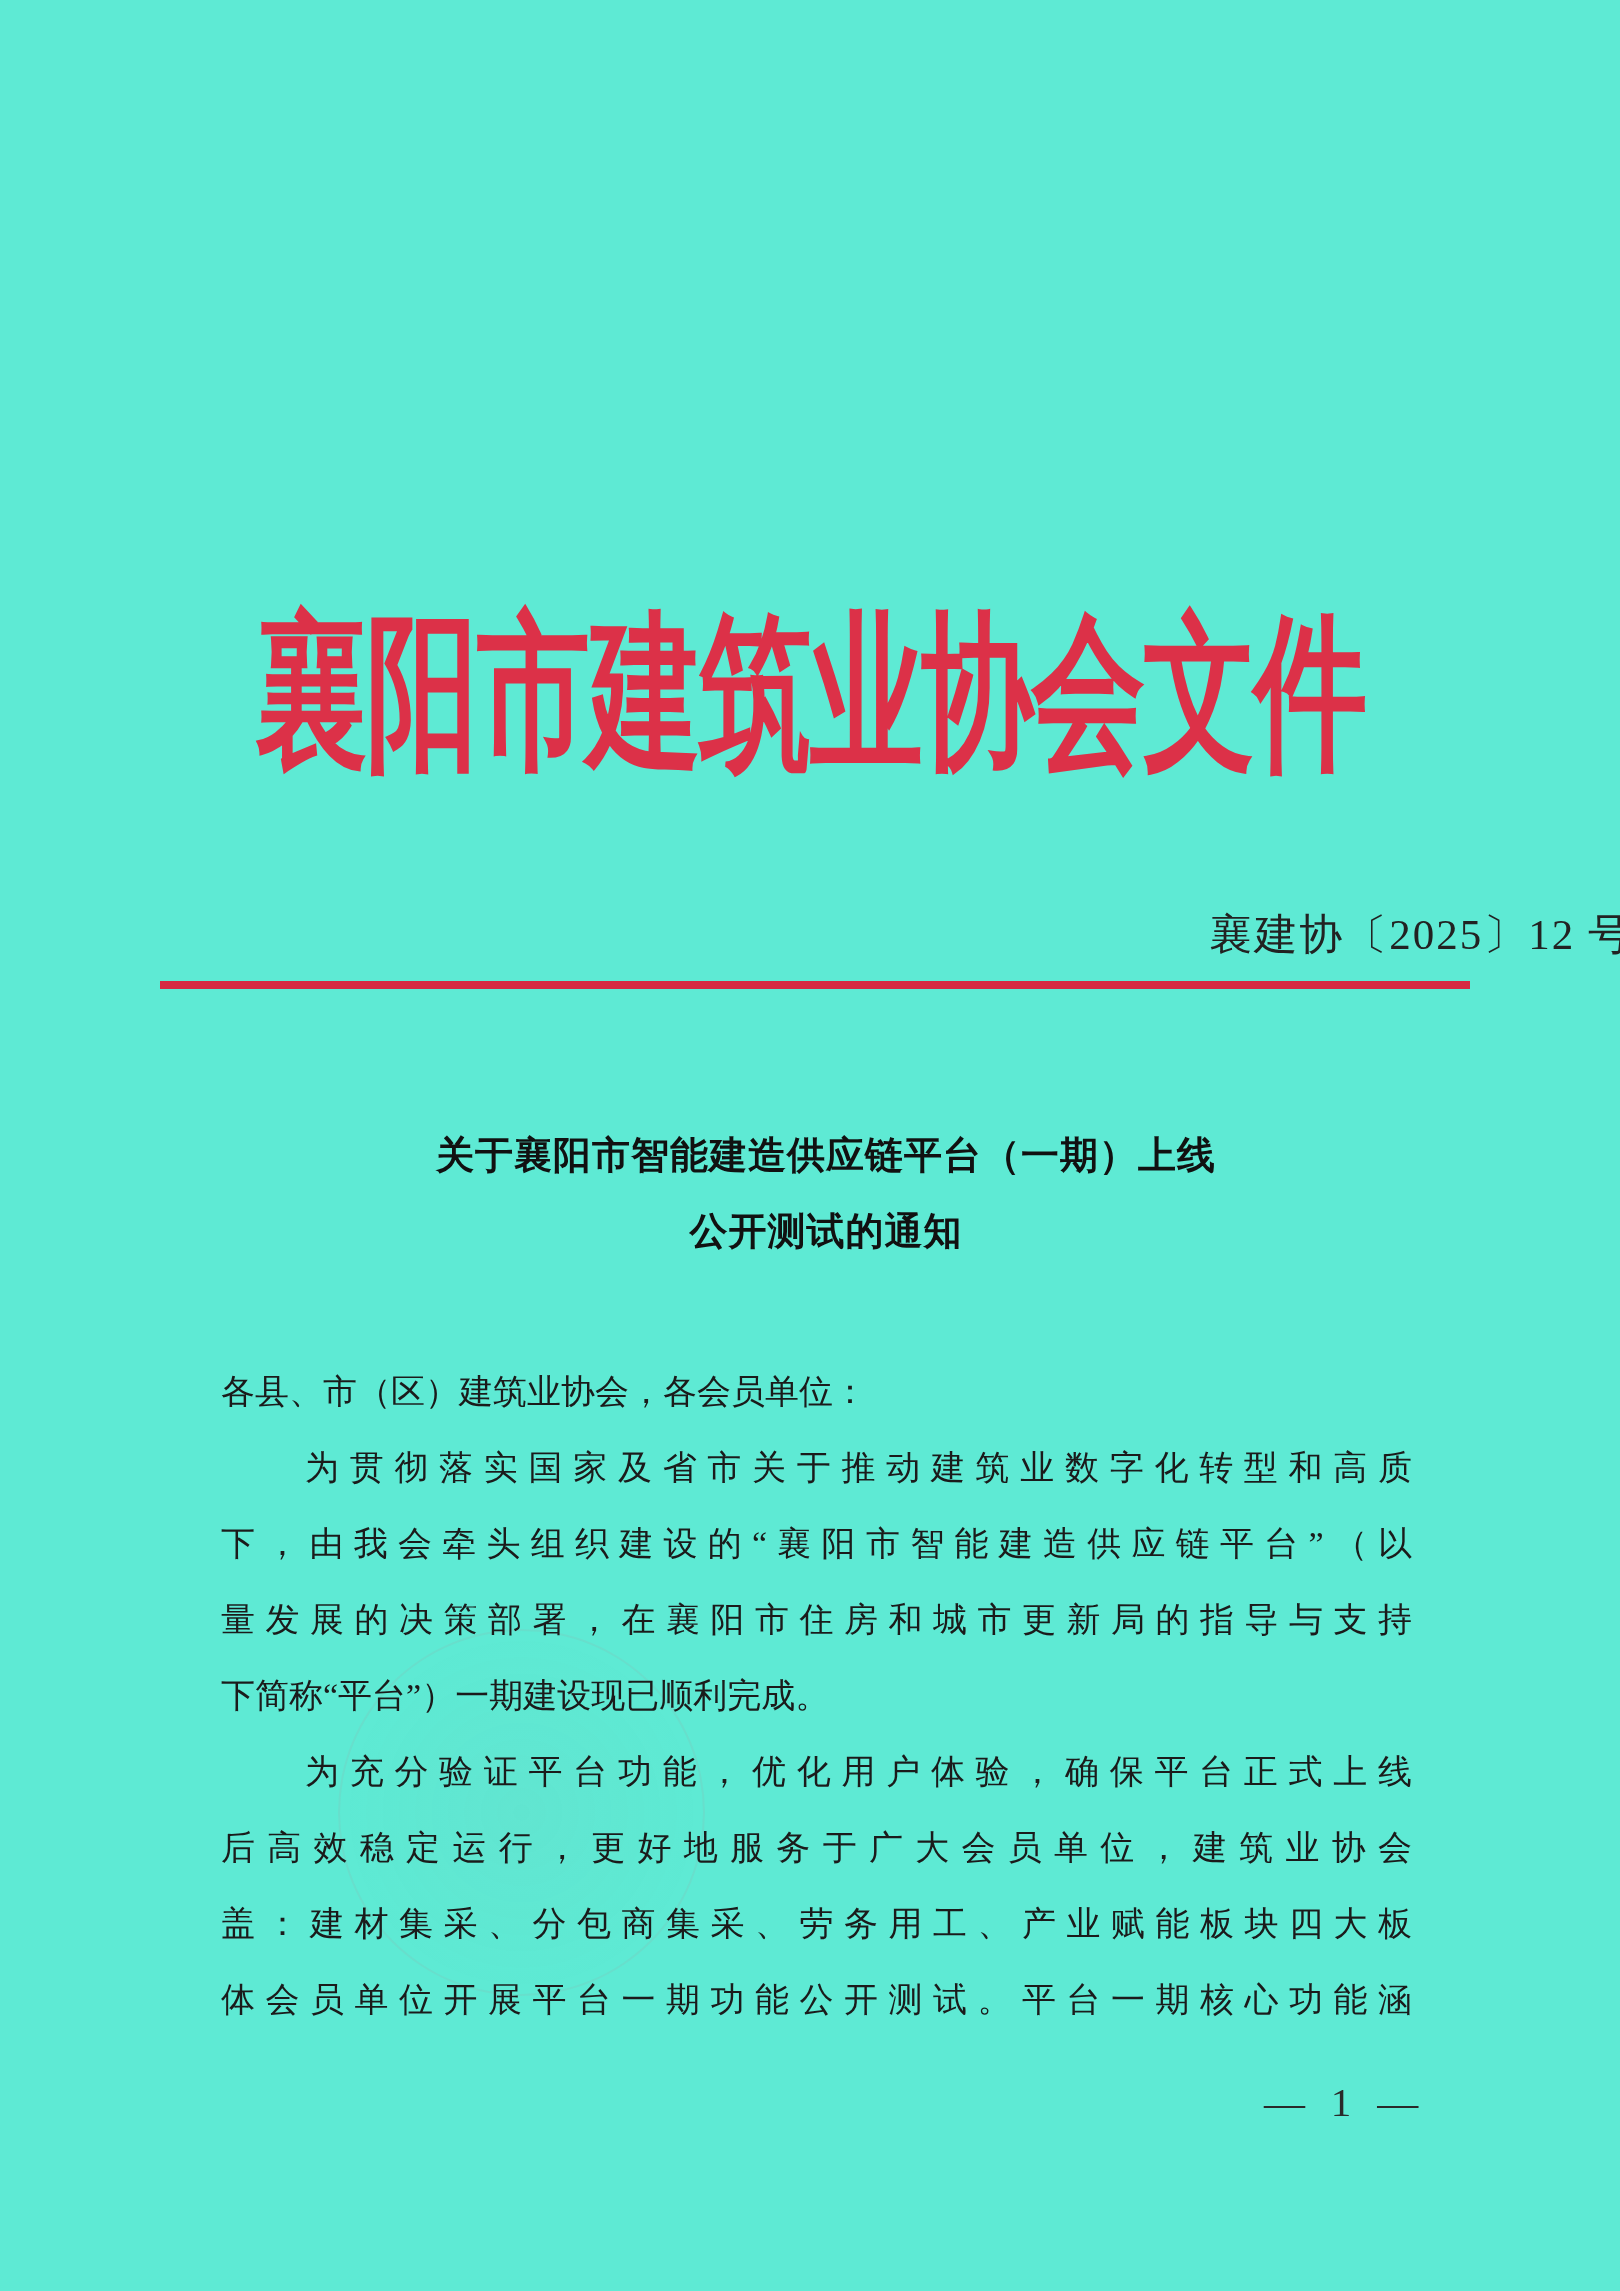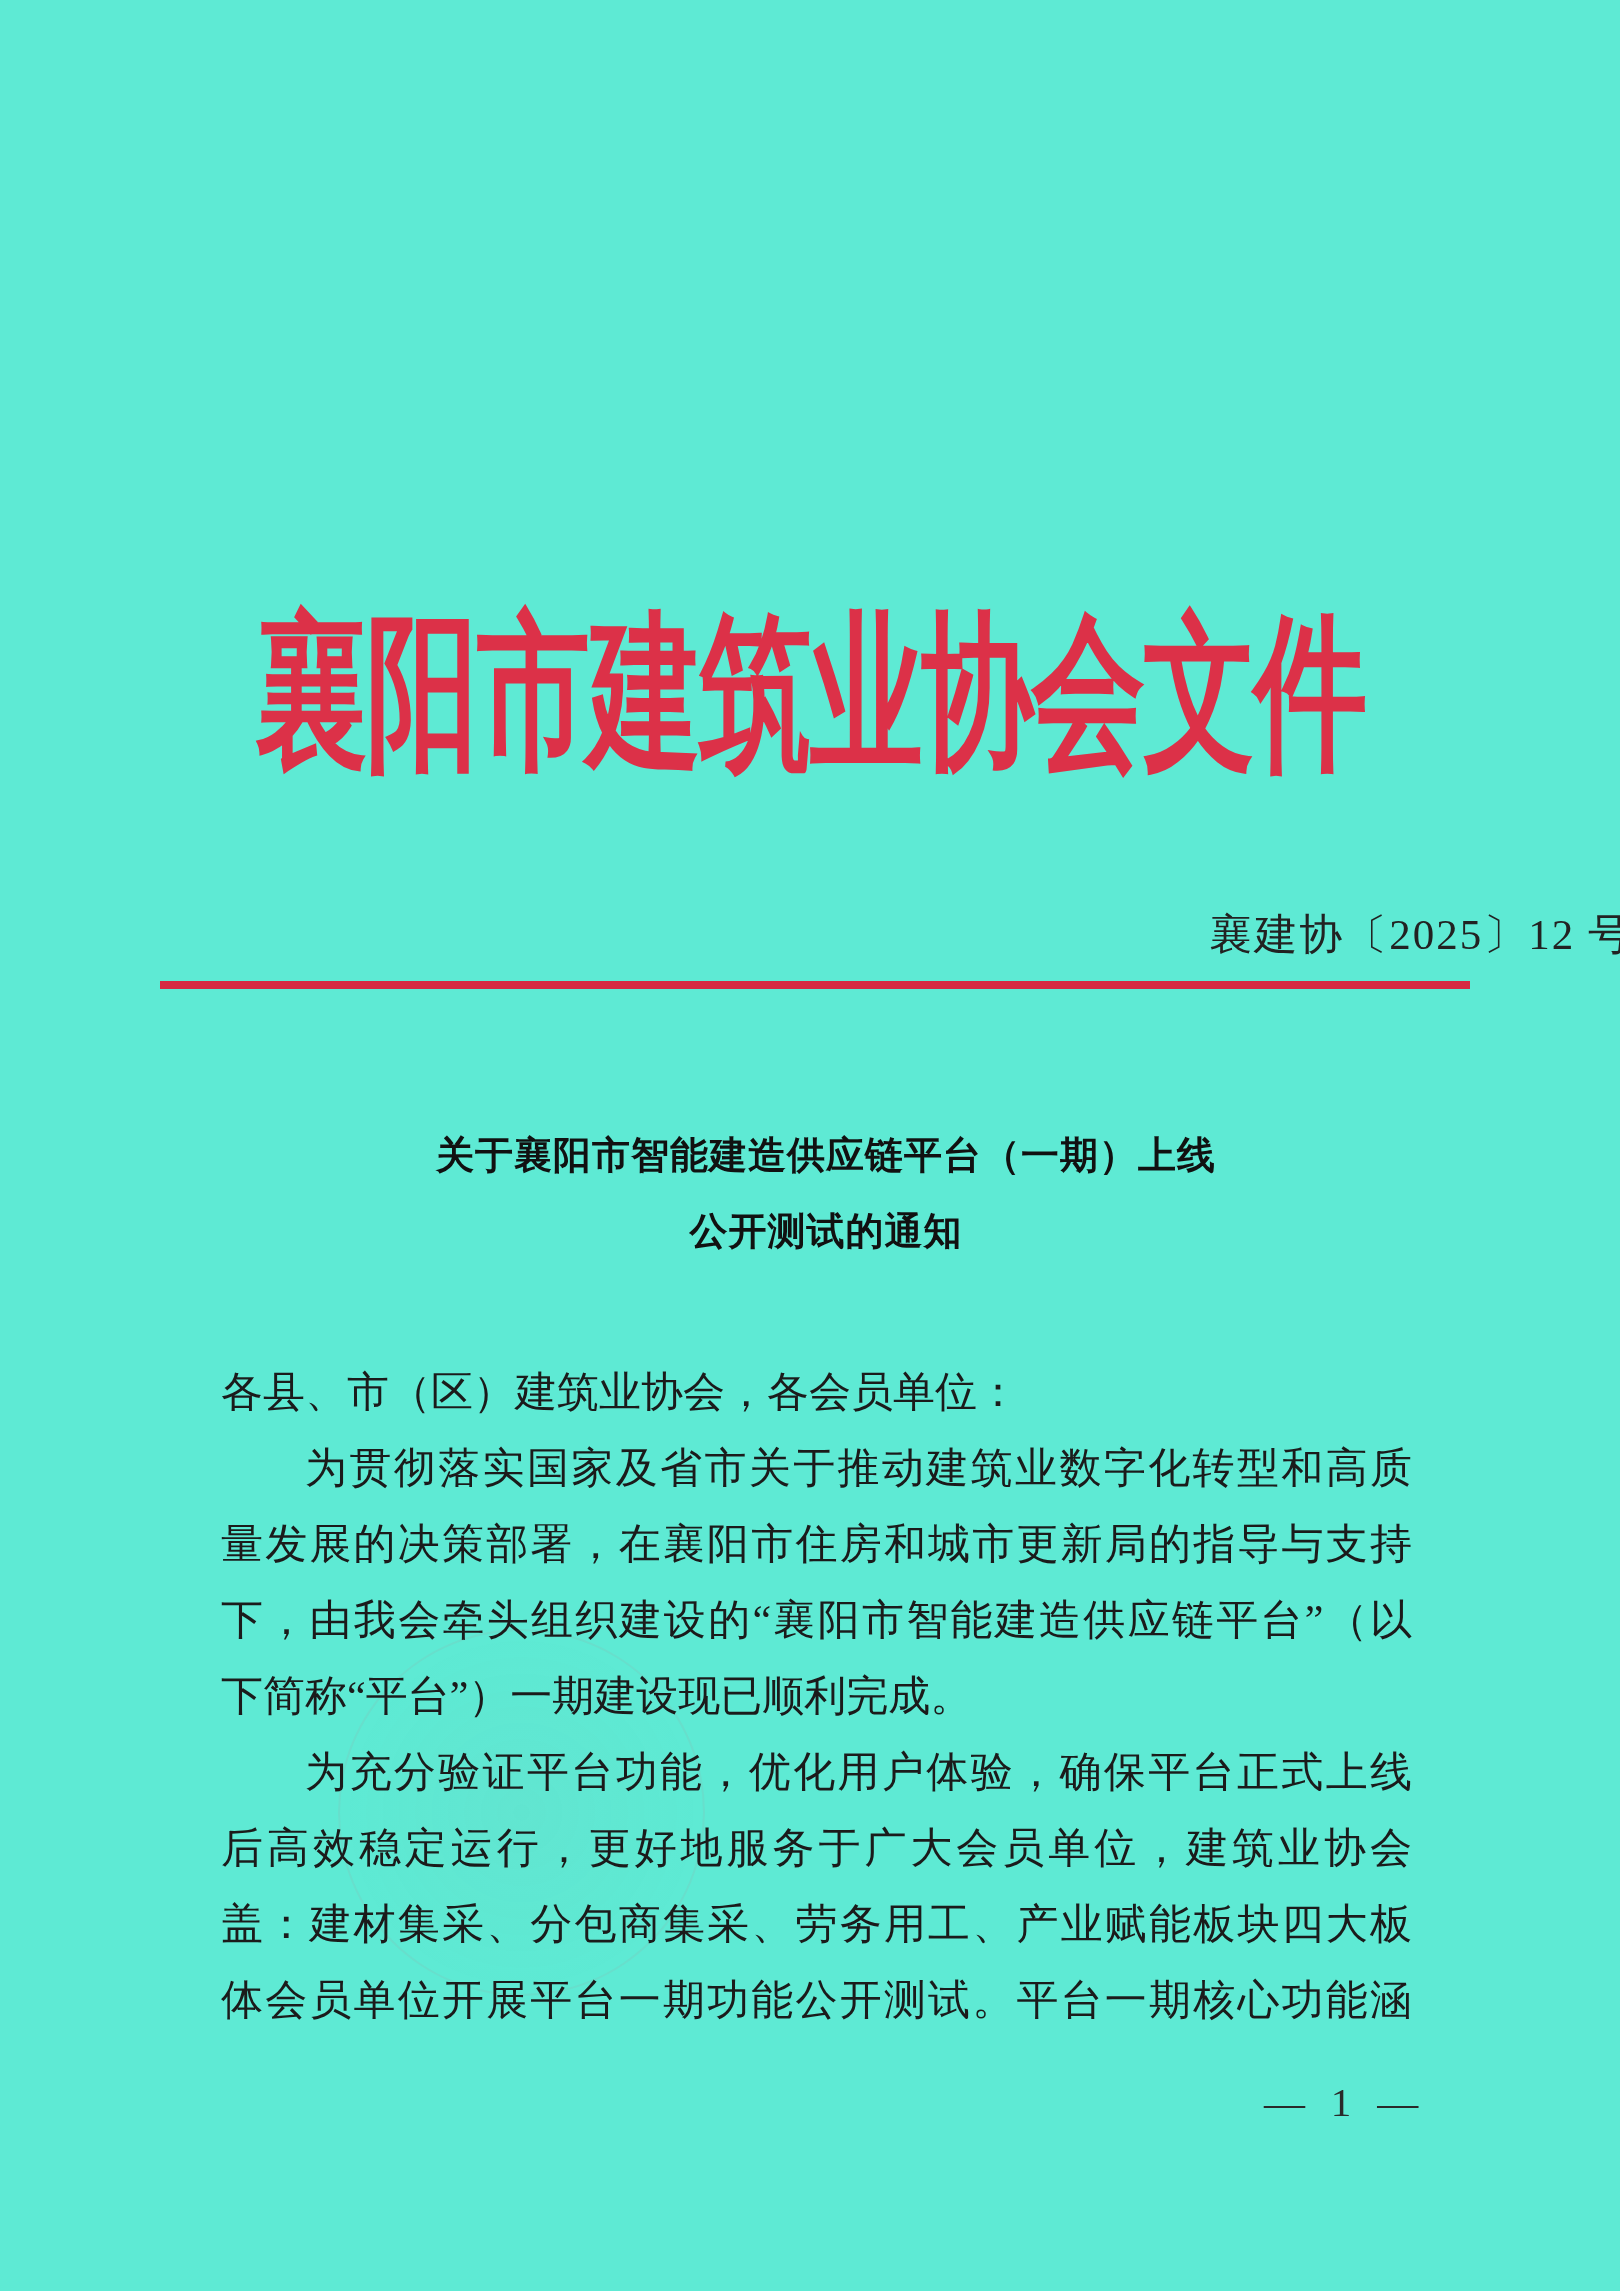--- a/index.html
+++ b/index.html
@@ -53,21 +53,21 @@
     font-size:38px;
     line-height:76px;
     color:#111;
     letter-spacing:1px;
   }
   
   .body-block{
     position:absolute;
     top:1354px;left:221px;
     width:1191px;
-    font-size:42px;
+    font-size:34px;
     line-height:76px;
     color:#1b1b1b;
   }
   .body-block .line{display:block;}
   .body-block .jl{text-align:justify;text-align-last:justify;}
   .body-block .ind{text-indent:84px;}
   
   .seal-bleed{
     position:absolute;
     left:338px;top:1629px;
@@ -101,22 +101,22 @@
   <div class="doc-title">
     <div>关于襄阳市智能建造供应链平台（一期）上线</div>
     <div>公开测试的通知</div>
   </div>
 
   <div class="seal-bleed"></div>
 
   <div class="body-block">
     <span class="line">各县、市（区）建筑业协会，各会员单位：</span>
     <span class="line jl ind">为贯彻落实国家及省市关于推动建筑业数字化转型和高质</span>
+    <span class="line jl">下，由我会牵头组织建设的“襄阳市智能建造供应链平台”（以</span>
     <span class="line jl">量发展的决策部署，在襄阳市住房和城市更新局的指导与支持</span>
-    <span class="line jl">下，由我会牵头组织建设的“襄阳市智能建造供应链平台”（以</span>
     <span class="line">下简称“平台”）一期建设现已顺利完成。</span>
     <span class="line jl ind">为充分验证平台功能，优化用户体验，确保平台正式上线</span>
     <span class="line jl">后高效稳定运行，更好地服务于广大会员单位，建筑业协会</span>
     <span class="line jl">盖：建材集采、分包商集采、劳务用工、产业赋能板块四大板</span>
     <span class="line jl">体会员单位开展平台一期功能公开测试。平台一期核心功能涵</span>
   </div>
 
   <div class="page-number">— 1 —</div>
 
 </div>

